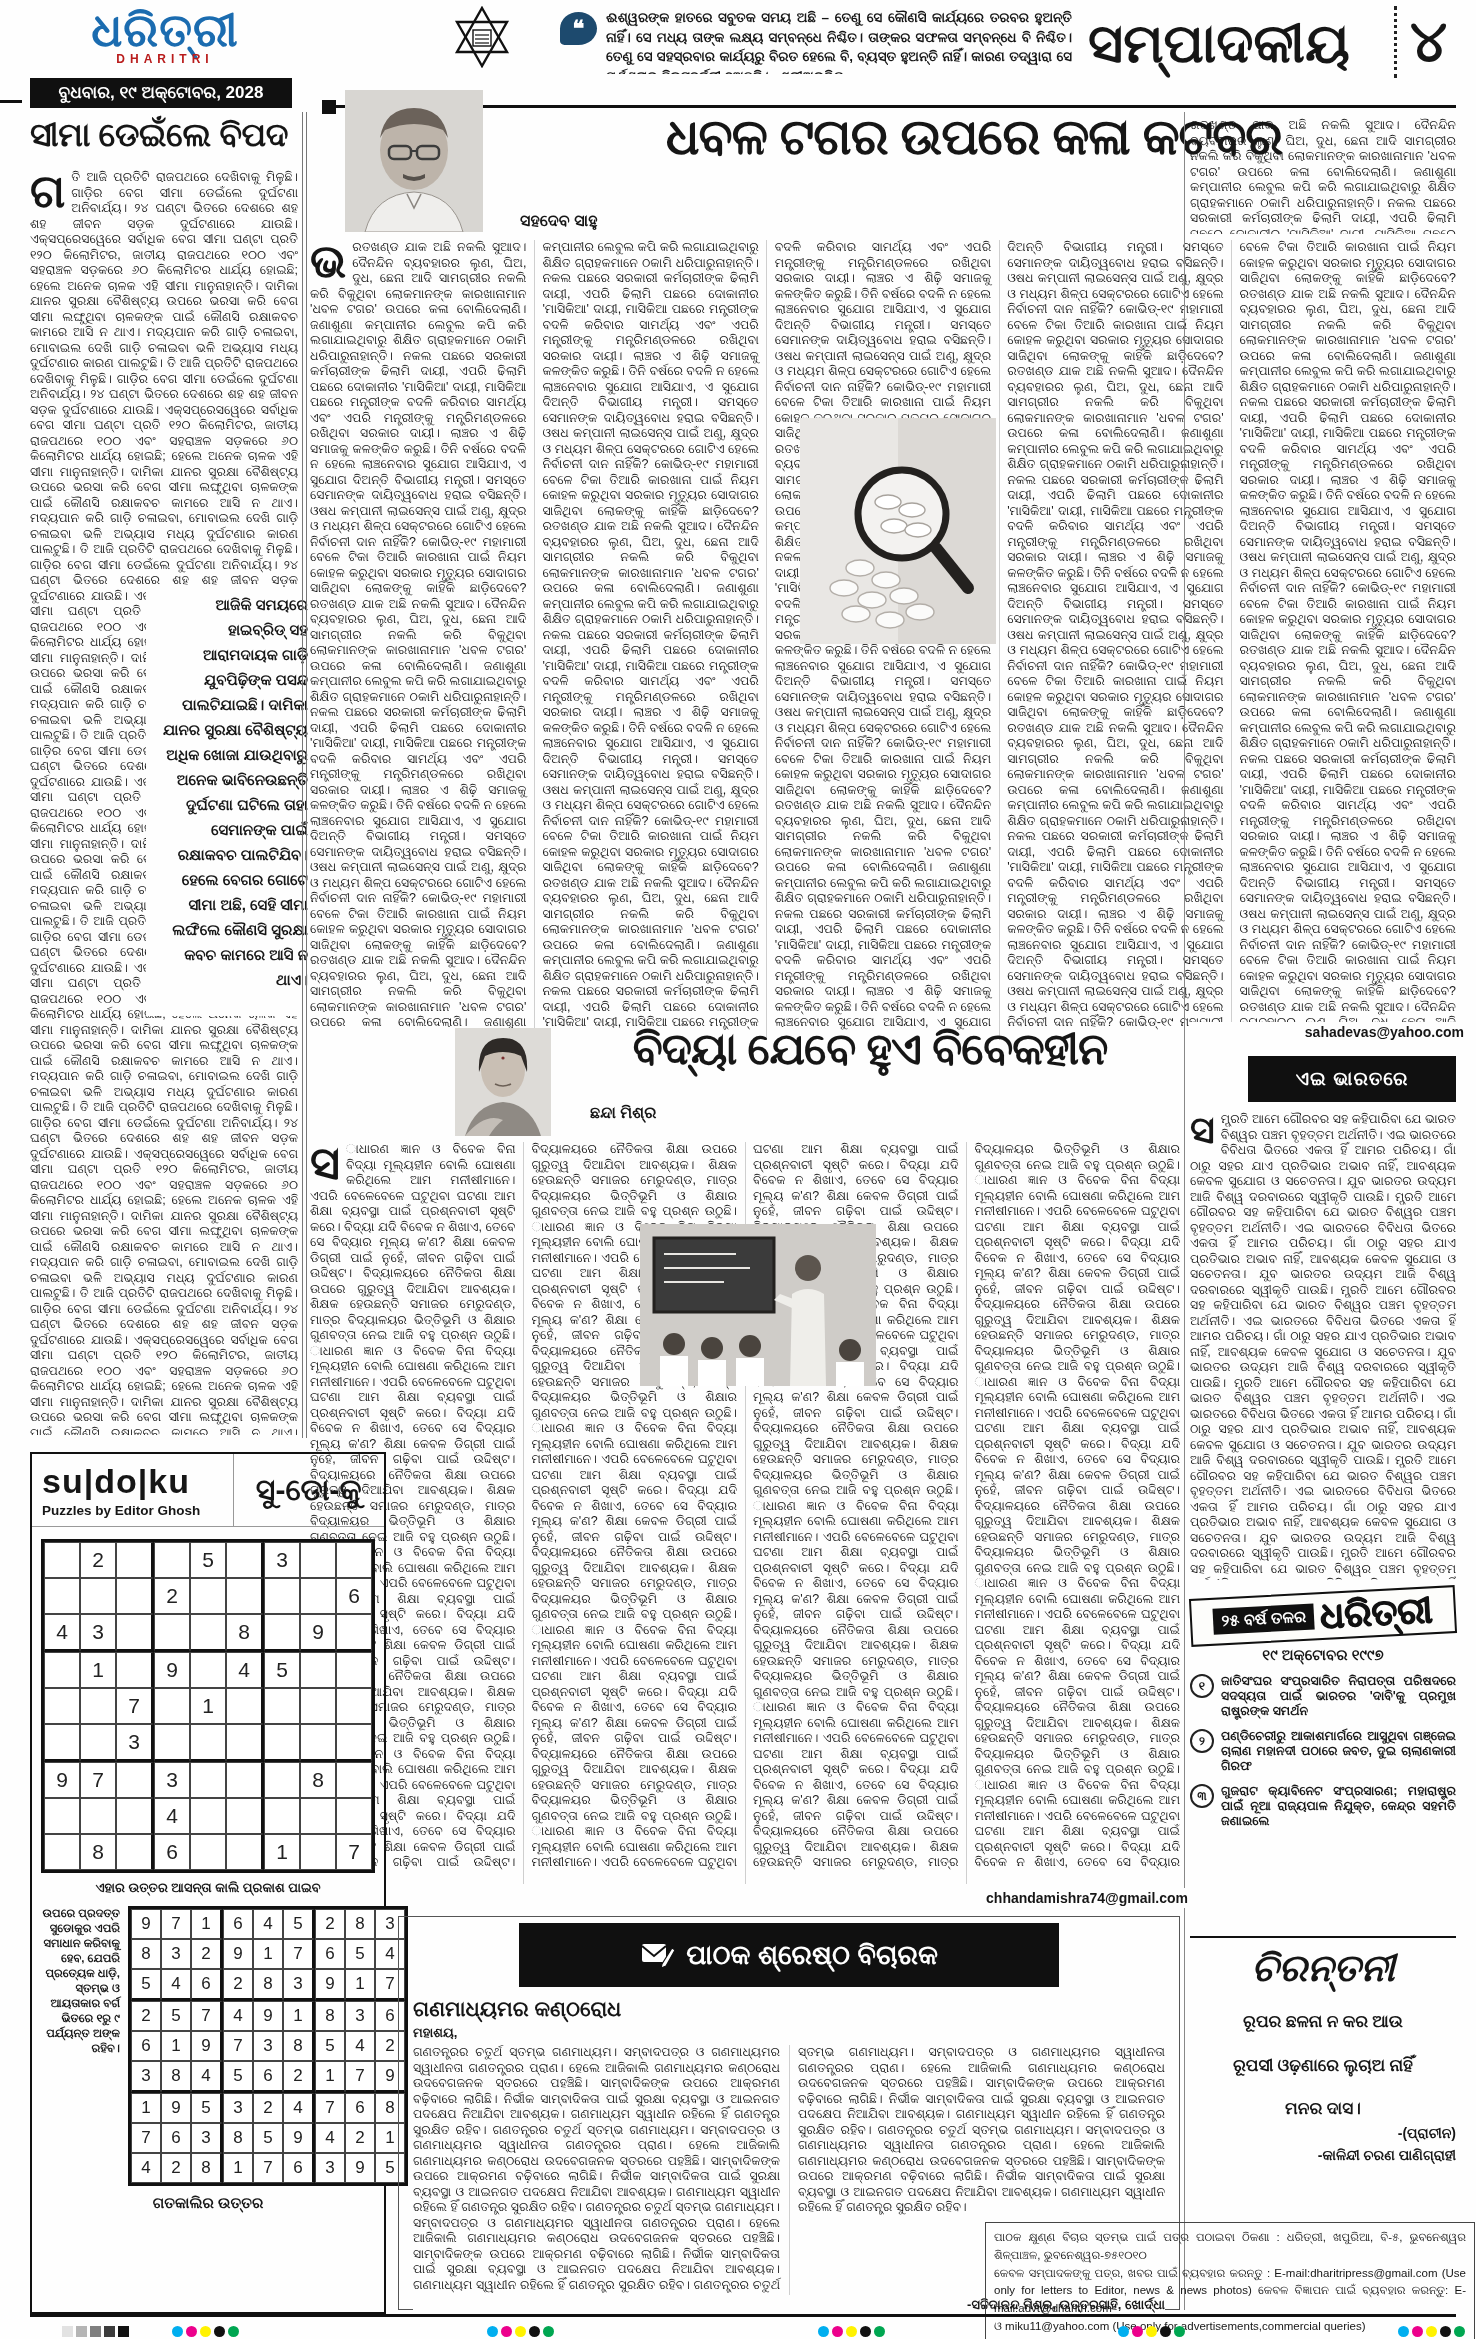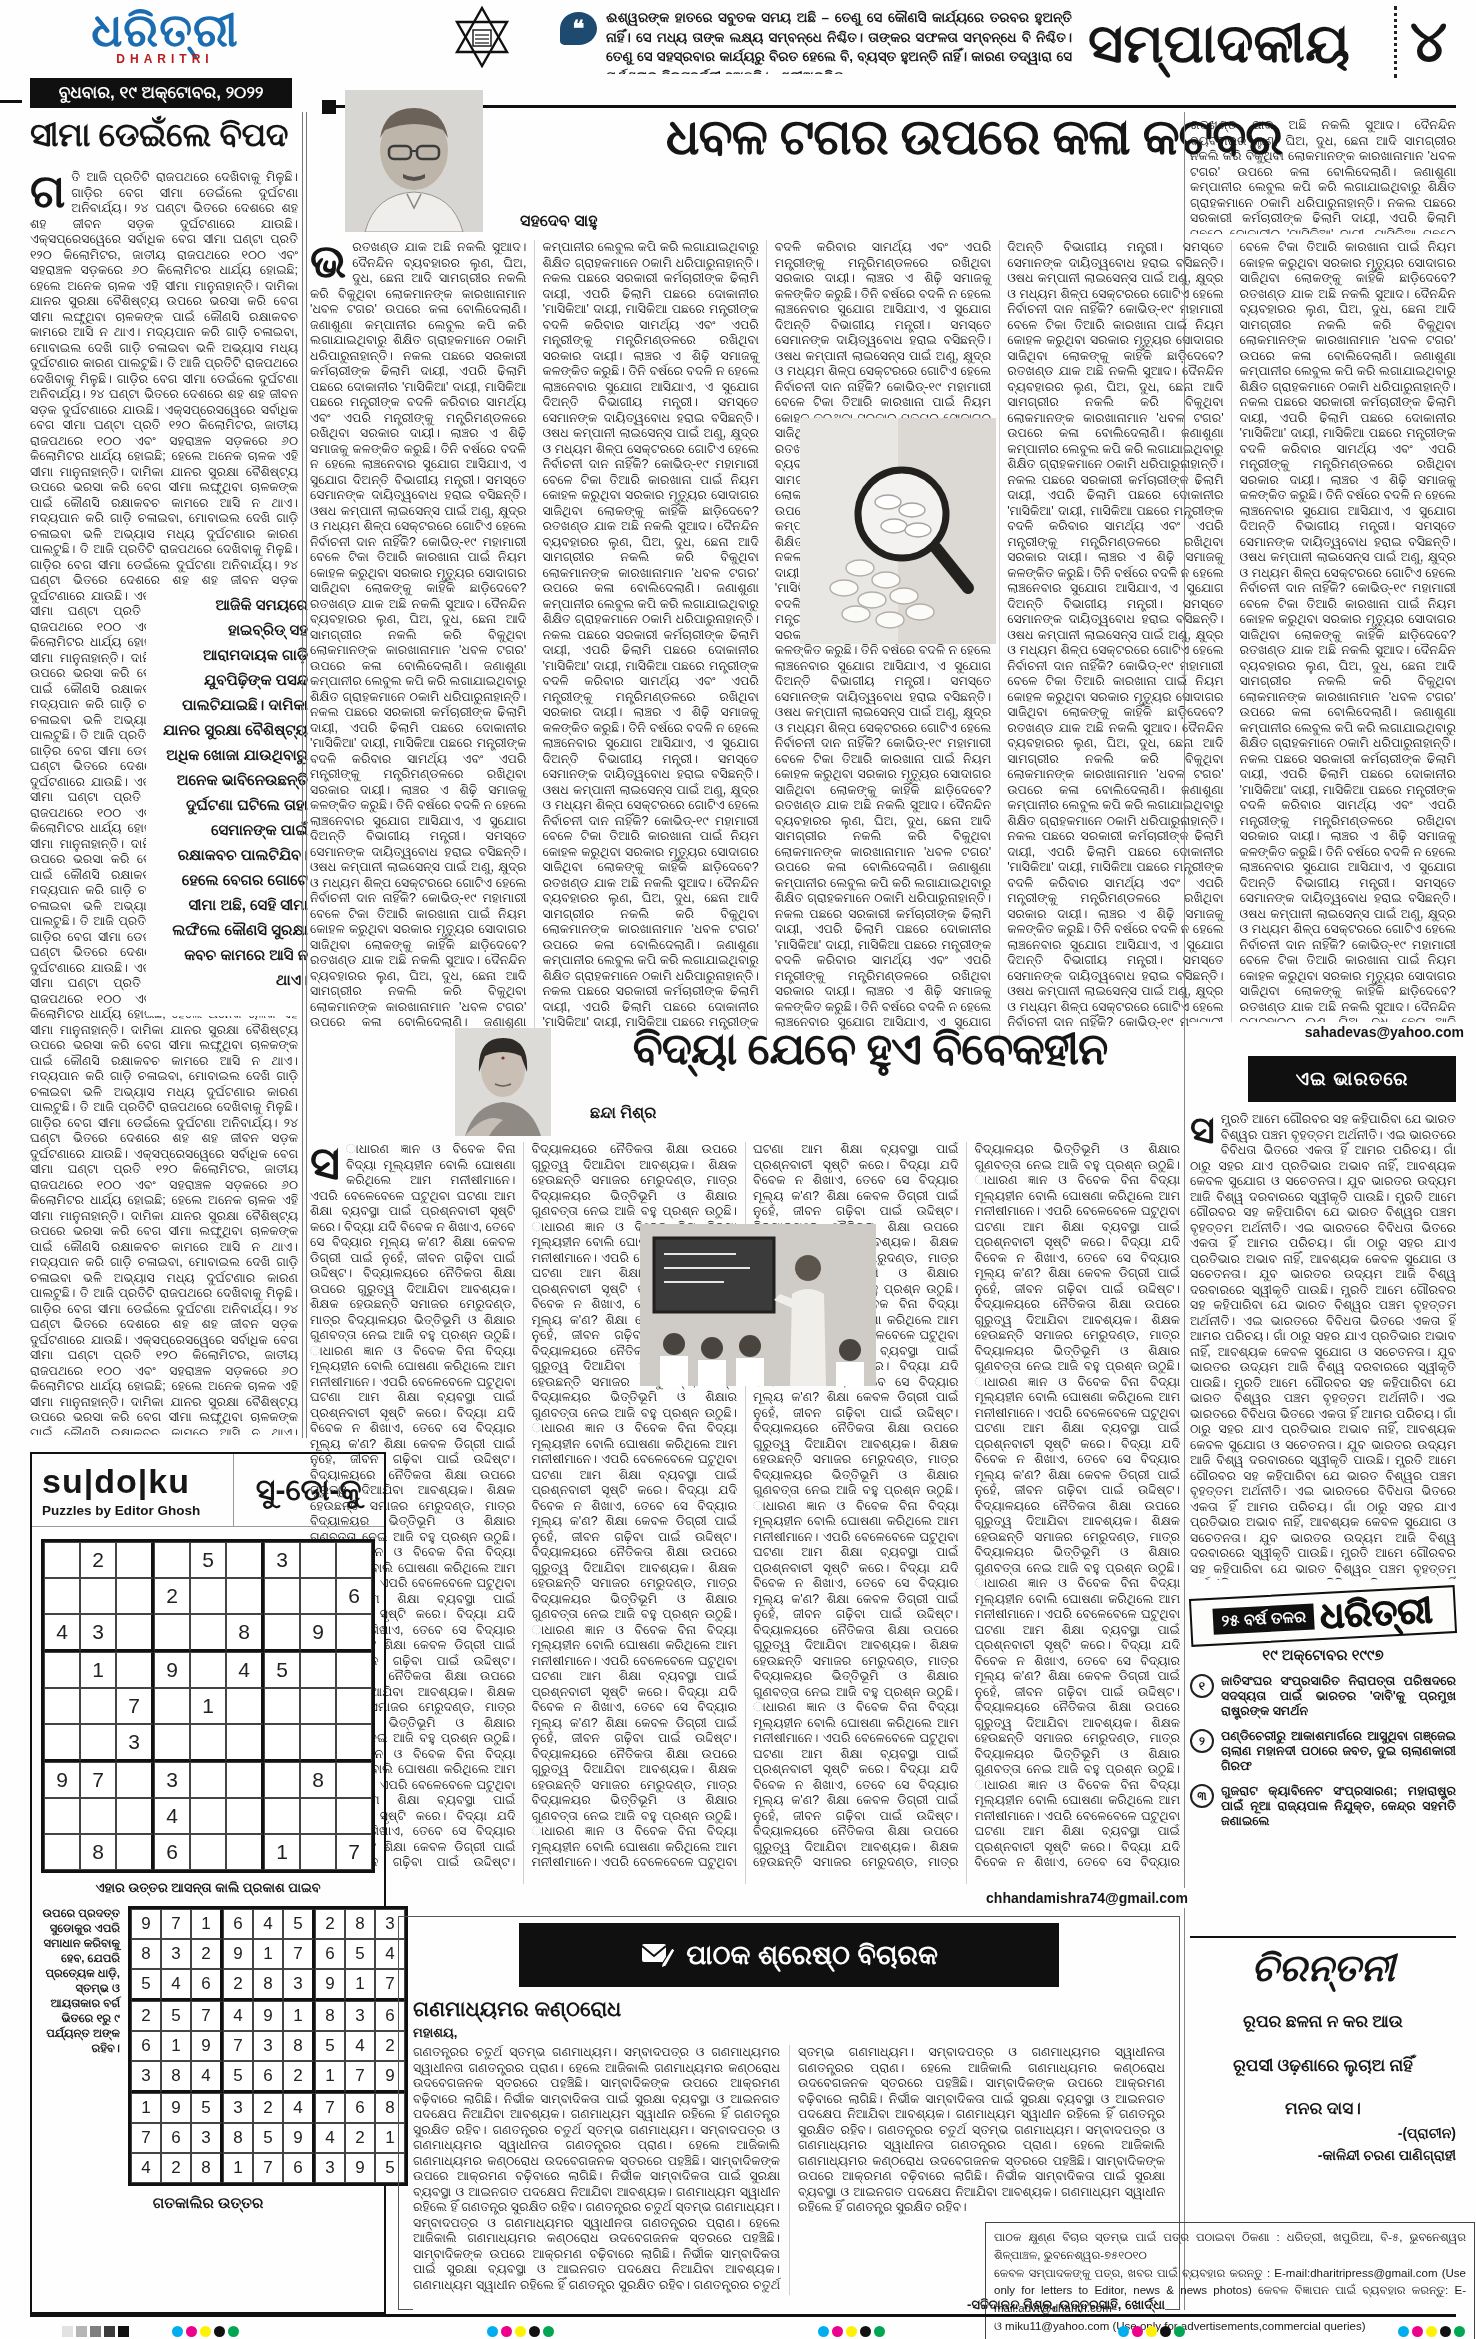--- a/index.html
+++ b/index.html
@@ -87,21 +87,21 @@
 
 <div class="page">
 
   <div class="abs mark-dash" style="left:0;top:100px;width:22px;height:3px;"></div>
 
   <div class="abs" style="left:40px;top:6px;width:250px;">
     <div class="logo-main" style="color:#1b6cb0;text-align:center;">ଧରିତ୍ରୀ</div>
     <div class="logo-sub" style="color:#b91c1c;">DHARITRI</div>
   </div>
 
-  <div class="abs date-bar" style="left:30px;top:78px;width:262px;height:30px;">ବୁଧବାର, ୧୯ ଅକ୍ଟୋବର, ୨୦୨୨</div>
+  <div class="abs date-bar" style="left:30px;top:78px;width:262px;height:30px;">ବୁଧବାର, ୧୯ ଅକ୍ଟୋବର, 2028</div>
 
   <div class="abs" style="left:452px;top:6px;">
     <svg width="60" height="62" viewBox="0 0 60 62">
       <polygon points="30,2 55,46 5,46" fill="none" stroke="#111" stroke-width="2.4"></polygon>
       <polygon points="30,60 5,16 55,16" fill="none" stroke="#111" stroke-width="2.4"></polygon>
       <rect x="21" y="24" width="18" height="16" fill="none" stroke="#111" stroke-width="1.4"></rect>
       <line x1="23" y1="29" x2="37" y2="29" stroke="#111" stroke-width="1.2"></line>
       <line x1="23" y1="33" x2="37" y2="33" stroke="#111" stroke-width="1.2"></line>
       <line x1="23" y1="37" x2="37" y2="37" stroke="#111" stroke-width="1.2"></line>
     </svg>

